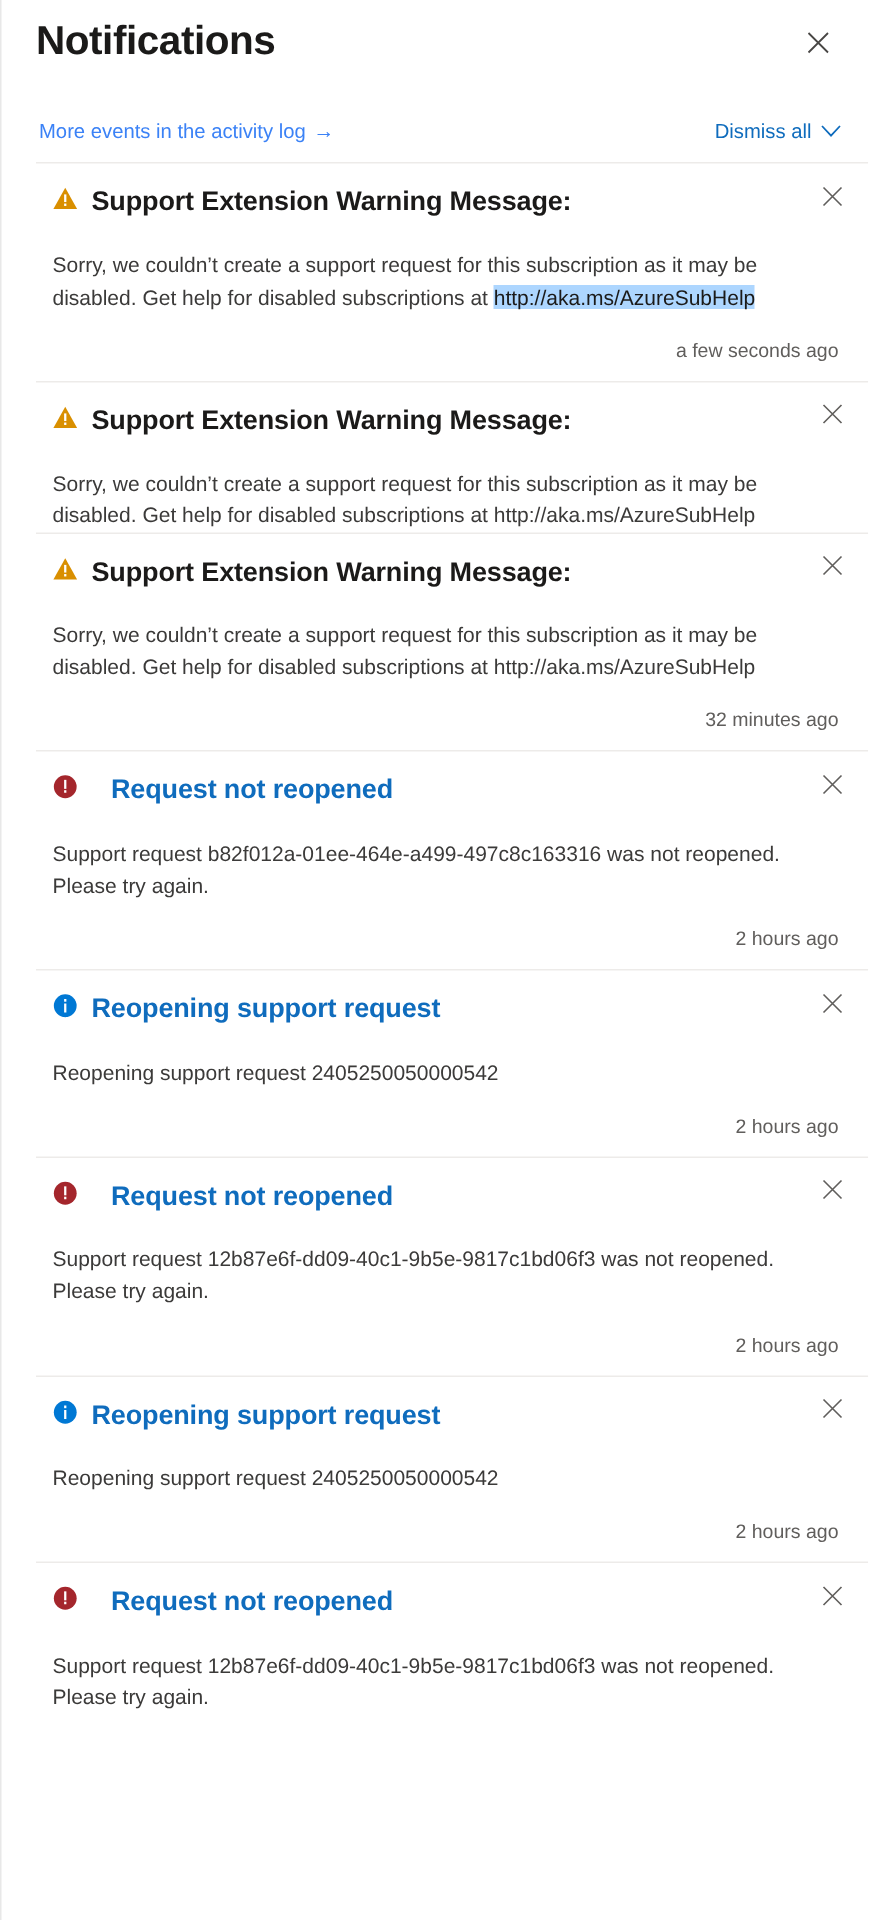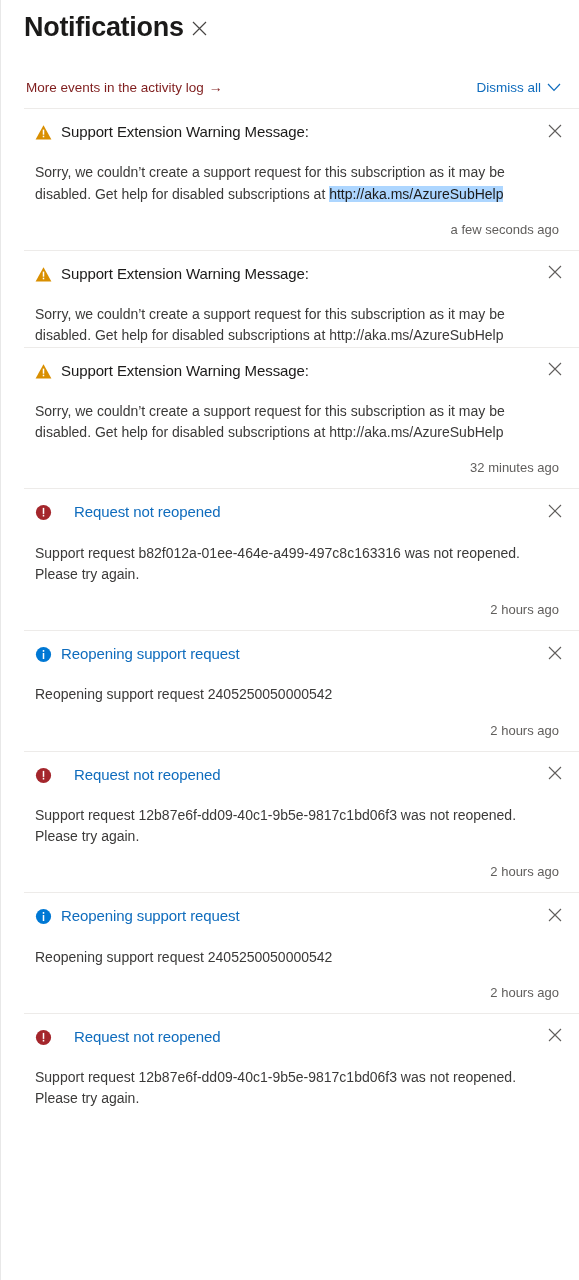--- a/index.html
+++ b/index.html
@@ -19,21 +19,21 @@
     overflow:hidden;
     position:relative;
   }
 
   
   .panel-header {
     height:66px;
     flex:0 0 66px;
     display:flex;
     align-items:flex-start;
-    justify-content:flex-start;
+    justify-content:space-between;
     padding:12px 18px 0 23px;
   }
   .panel-title {
     font-size:27px;
     font-weight:bold;
     letter-spacing:-0.3px;
     color:#1b1a19;
     line-height:1.15;
   }
   .icon-btn {
@@ -49,21 +49,21 @@
   .action-bar {
     flex:0 0 42px;
     height:42px;
     display:flex;
     align-items:center;
     justify-content:space-between;
     padding:0 18px 0 25px;
   }
   .activity-link {
     font-size:13.5px;
-    color:#7f1d1d;
+    color:#3b82f6;
     text-decoration:none;
     cursor:pointer;
     white-space:nowrap;
     display:inline-flex;
     align-items:center;
     gap:5px;
   }
   .arrow-right { font-size:14px; line-height:1; }
 
   .dismiss-wrap {
@@ -96,22 +96,22 @@
     gap:9px;
     padding-right:30px;
   }
   .status-icon {
     flex:0 0 17px;
     width:17px; height:17px;
     margin-top:2px;
     display:block;
   }
   .notif-title {
-    font-size:15px;
-    font-weight:normal;
+    font-size:18px;
+    font-weight:bold;
     line-height:1.35;
     letter-spacing:-0.1px;
   }
   .title-warning { color:#1b1a19; }
   .title-error   { color:#0f6cbd;margin-left:13px; }
   .title-info    { color:#0f6cbd; }
 
   .notif-body {
     font-size:14px;
     line-height:1.52;

